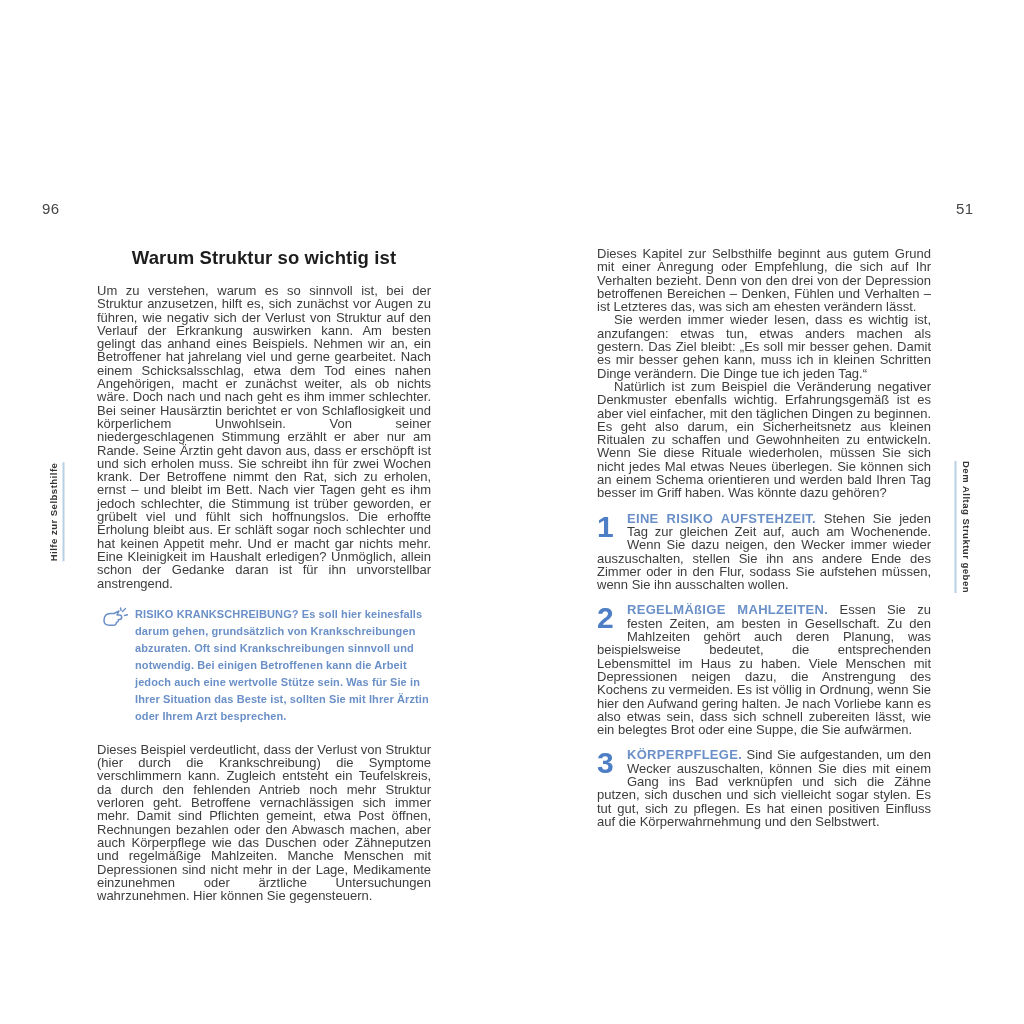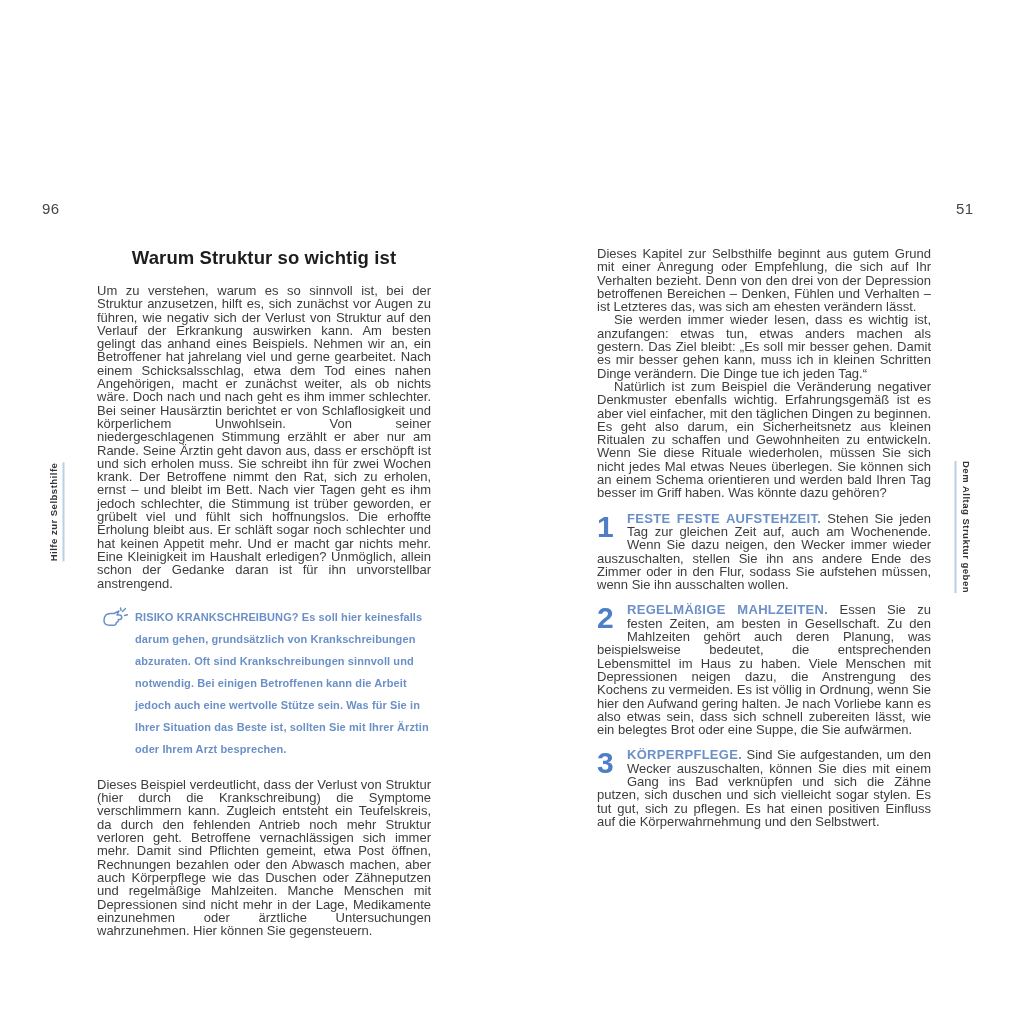--- a/index.html
+++ b/index.html
@@ -60,21 +60,21 @@
     margin: 16px 0 18px 4px;
   }
   .infobox .icon-wrap {
     flex: 0 0 27px;
     padding-top: 1px;
   }
   .infobox-text {
     margin: 0;
     flex: 1;
     font-size: 11px;
-    line-height: 22px;
+    line-height: 17px;
     font-weight: 700;
     color: #6b90c8;
     text-align: left;
     letter-spacing: 0.1px;
   }
 
   .list-item {
     margin-top: 12px;
   }
   .list-item .numeral {
@@ -149,21 +149,21 @@
   <p class="body-text">Dieses Beispiel verdeutlicht, dass der Verlust von Struktur (hier durch die Krankschreibung) die Symptome verschlimmern kann. Zugleich entsteht ein Teufelskreis, da durch den fehlenden Antrieb noch mehr Struktur verloren geht. Betroffene vernachlässigen sich immer mehr. Damit sind Pflichten gemeint, etwa Post öffnen, Rechnungen bezahlen oder den Abwasch machen, aber auch Körperpflege wie das Duschen oder Zähneputzen und regelmäßige Mahlzeiten. Manche Menschen mit Depressionen sind nicht mehr in der Lage, Medikamente einzunehmen oder ärztliche Untersuchungen wahrzunehmen. Hier können Sie gegensteuern.</p>
 </div>
 
 <div class="column right">
   <p class="body-text">Dieses Kapitel zur Selbsthilfe beginnt aus gutem Grund mit einer Anregung oder Empfehlung, die sich auf Ihr Verhalten bezieht. Denn von den drei von der Depression betroffenen Bereichen – Denken, Fühlen und Verhalten – ist Letzteres das, was sich am ehesten verändern lässt.</p>
   <p class="body-text indent">Sie werden immer wieder lesen, dass es wichtig ist, anzufangen: etwas tun, etwas anders machen als gestern. Das Ziel bleibt: „Es soll mir besser gehen. Damit es mir besser gehen kann, muss ich in kleinen Schritten Dinge verändern. Die Dinge tue ich jeden Tag.“</p>
   <p class="body-text indent">Natürlich ist zum Beispiel die Veränderung negativer Denkmuster ebenfalls wichtig. Erfahrungsgemäß ist es aber viel einfacher, mit den täglichen Dingen zu beginnen. Es geht also darum, ein Sicherheitsnetz aus kleinen Ritualen zu schaffen und Gewohnheiten zu entwickeln. Wenn Sie diese Rituale wiederholen, müssen Sie sich nicht jedes Mal etwas Neues überlegen. Sie können sich an einem Schema orientieren und werden bald Ihren Tag besser im Griff haben. Was könnte dazu gehören?</p>
 
   <div class="list-item">
     <span class="numeral">1</span>
-    <p class="body-text"><span class="item-heading">FESTE FESTE AUFSTEHZEIT.</span> <span>Stehen Sie jeden Tag zur gleichen Zeit auf, auch am Wochenende. Wenn Sie dazu neigen, den Wecker immer wieder auszuschalten, stellen Sie ihn ans andere Ende des Zimmer oder in den Flur, sodass Sie aufstehen müssen, wenn Sie ihn ausschalten wollen.</span></p>
+    <p class="body-text"><span class="item-heading">EINE RISIKO AUFSTEHZEIT.</span> <span>Stehen Sie jeden Tag zur gleichen Zeit auf, auch am Wochenende. Wenn Sie dazu neigen, den Wecker immer wieder auszuschalten, stellen Sie ihn ans andere Ende des Zimmer oder in den Flur, sodass Sie aufstehen müssen, wenn Sie ihn ausschalten wollen.</span></p>
   </div>
 
   <div class="list-item">
     <span class="numeral">2</span>
     <p class="body-text"><span class="item-heading">REGELMÄßIGE MAHLZEITEN.</span> <span>Essen Sie zu festen Zeiten, am besten in Gesellschaft. Zu den Mahlzeiten gehört auch deren Planung, was beispielsweise bedeutet, die entsprechenden Lebensmittel im Haus zu haben. Viele Menschen mit Depressionen neigen dazu, die Anstrengung des Kochens zu vermeiden. Es ist völlig in Ordnung, wenn Sie hier den Aufwand gering halten. Je nach Vorliebe kann es also etwas sein, dass sich schnell zubereiten lässt, wie ein belegtes Brot oder eine Suppe, die Sie aufwärmen.</span></p>
   </div>
 
   <div class="list-item">
     <span class="numeral">3</span>
     <p class="body-text"><span class="item-heading">KÖRPERPFLEGE.</span> <span>Sind Sie aufgestanden, um den Wecker auszuschalten, können Sie dies mit einem Gang ins Bad verknüpfen und sich die Zähne putzen, sich duschen und sich vielleicht sogar stylen. Es tut gut, sich zu pflegen. Es hat einen positiven Einfluss auf die Körperwahrnehmung und den Selbstwert.</span></p>

